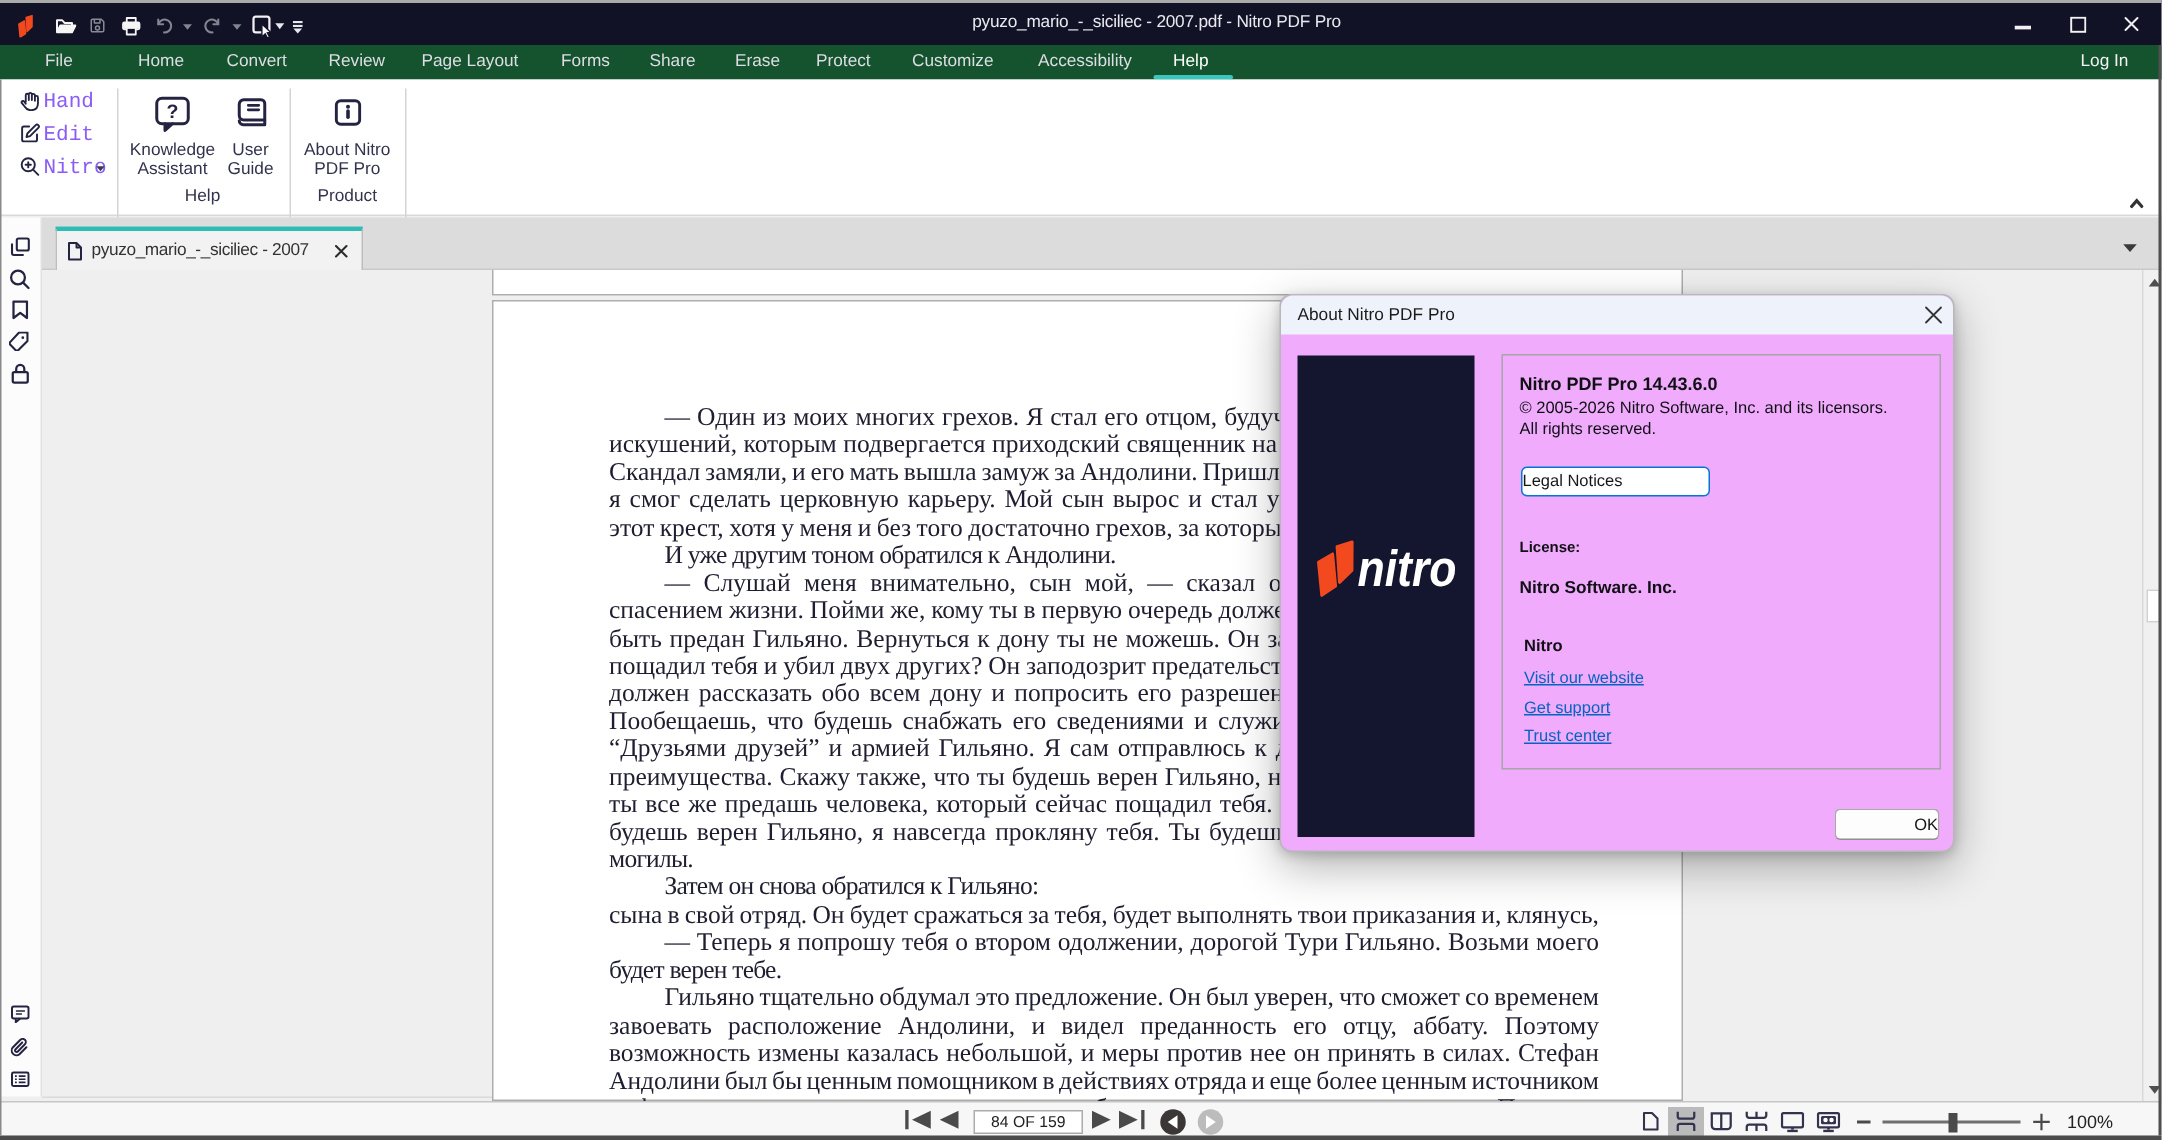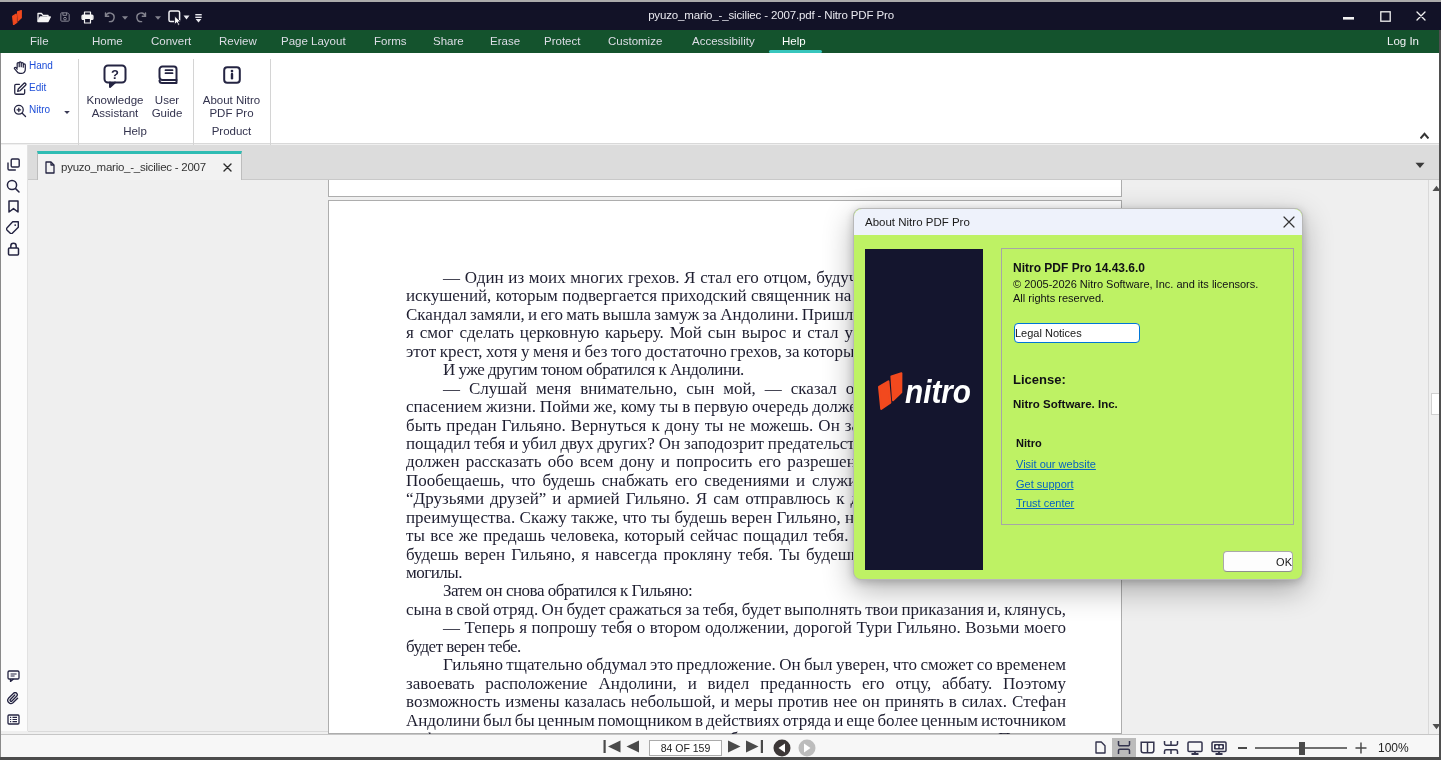--- a/index.html
+++ b/index.html
@@ -9,21 +9,21 @@
   
   #titlebar{left:0;top:0;width:1441px;height:30px;background:#121227;border-top:2px solid #ababab;box-sizing:border-box;}
   #title{left:551px;top:9px;width:440px;text-align:center;color:#e9e9ef;font-size:11.5px;letter-spacing:-0.15px;}
   
   #menubar{left:0;top:30px;width:1441px;height:23px;background:#14532d;}
   .menu{position:absolute;top:5px;color:#dddde6;font-size:11.5px;white-space:nowrap;}
   #helpul{left:769px;top:19.5px;width:53px;height:3.5px;background:#38c6bd;border-radius:2px;}
   
   #ribbon{left:0;top:53px;width:1441px;height:91px;background:#ffffff;border-bottom:1px solid #d9d9d9;box-sizing:border-box;}
   .rsep{position:absolute;width:1px;background:#d4d4d4;}
-  .rtxt{position:absolute;color:#1d4ed8;font-size:10px;white-space:nowrap;}
+  .rtxt{position:absolute;color:#8b5cf6;font-size:14px;white-space:nowrap;font-family:Liberation Mono, monospace;}
   .rlabel{position:absolute;color:#33334e;font-size:11.5px;line-height:13px;white-space:nowrap;text-align:center;}
   
   #tabbar{left:28px;top:145px;width:1413px;height:35px;background:#dcdcdc;border-bottom:1px solid #c9c9c9;box-sizing:border-box;}
   #tab{position:absolute;left:9px;top:6px;width:205px;height:29px;background:#f2f2f2;border-left:1px solid #bdbdbd;border-right:1px solid #bdbdbd;border-top:3px solid #2fbcb3;box-sizing:border-box;}
   #tabtext{position:absolute;left:23px;top:7px;font-size:11.5px;color:#333;letter-spacing:-0.25px;}
   
   #sidebar{left:0;top:145px;width:28px;height:586px;background:#fcfcfc;border-right:1px solid #e2e2e2;box-sizing:border-box;}
   
   #content{left:28px;top:180px;width:1400px;height:554px;background:#efefef;overflow:hidden;}
   #pagesliver{position:absolute;left:300px;top:-5px;width:794px;height:22px;background:#fff;border:1px solid #adadad;box-sizing:border-box;}
@@ -34,21 +34,21 @@
   .lt{text-align:left;text-align-last:left;word-spacing:normal;letter-spacing:-0.5px;}
   .ind{text-indent:37px;}
   
   #vscroll{left:1428px;top:180px;width:13px;height:555px;background:#f0f0f0;border-left:1px solid #d9d9d9;box-sizing:border-box;}
   #vthumb{position:absolute;left:2px;top:213px;width:9px;height:22px;background:#fff;border:1px solid #d0d0d0;box-sizing:border-box;}
   
   #statusbar{left:0;top:734px;width:1441px;height:23px;background:#f7f7f7;border-top:1px solid #c6c6c6;box-sizing:border-box;}
   #bottomstrip{left:0;top:757px;width:1441px;height:3px;background:#4c4c4c;}
   #pagenum{position:absolute;left:649px;top:5px;width:73px;height:16px;background:#fff;border:1px solid #ababab;box-sizing:border-box;font-size:10.5px;color:#222;text-align:center;line-height:15px;}
   
-  #dialog{left:853px;top:208px;width:450px;height:372px;background:#bef264;border-radius:8px;
+  #dialog{left:853px;top:196px;width:450px;height:372px;background:#f0abfc;border-radius:8px;
           box-shadow:0 10px 30px rgba(0,0,0,0.30), 0 2px 8px rgba(0,0,0,0.18);border:1px solid #b8b8b8;box-sizing:border-box;}
   #dlgtitle{position:absolute;left:0;top:0;width:100%;height:26px;background:#eef2fb;border-radius:8px 8px 0 0;}
   #dlgtitle span{position:absolute;left:11px;top:7px;font-size:11.5px;color:#1b1b1b;}
   #dpanel{position:absolute;left:11px;top:40px;width:118px;height:321px;background:#14152e;}
   #dbox{position:absolute;left:147px;top:39px;width:293px;height:277px;border:1px solid #a6a6a6;box-sizing:border-box;}
   .dt{position:absolute;color:#101015;font-size:11px;white-space:nowrap;}
   .db{font-weight:bold;}
   .dlink{color:#0563c1;text-decoration:underline;}
   #legalbtn{position:absolute;left:160px;top:114px;width:124px;height:18px;background:#fff;border:1px solid #0076d7;border-radius:4px;font-size:11px;color:#161616;text-align:left;line-height:19px;}
   #okbtn{position:absolute;left:369px;top:342px;width:68px;height:19px;background:#fdfdfd;border:1px solid #a9a9a9;border-bottom-color:#8f8f8f;border-radius:4px;font-size:11px;color:#161616;text-align:right;line-height:20px;}
@@ -349,20 +349,20 @@
         <path d="M16.4 5.4 L26.4 2.3 L26.3 21.2 L18 29.2 Z"></path>
       </g>
       <text x="30" y="31.5" font-family="Liberation Sans" font-weight="bold" font-style="italic" font-size="34" fill="#ffffff" textLength="66" lengthAdjust="spacingAndGlyphs">nitro</text>
     </svg>
   </div>
   <div id="dbox"></div>
   <span class="dt db" style="left:159px;top:52px;font-size:12px">Nitro PDF Pro 14.43.6.0</span>
   <span class="dt" style="left:159px;top:69px">© 2005-2026 Nitro Software, Inc. and its licensors.</span>
   <span class="dt" style="left:159px;top:83px">All rights reserved.</span>
   <div id="legalbtn">Legal Notices</div>
-  <span class="dt db" style="left:159px;top:163px;font-size:13px">License:</span>
+  <span class="dt db" style="left:159px;top:163px;font-size:10px">License:</span>
   <span class="dt db" style="left:159px;top:189px;font-size:11.5px">Nitro Software. Inc.</span>
   <span class="dt db" style="left:162px;top:228px;font-size:11px">Nitro</span>
   <span class="dt dlink" style="left:162px;top:249px">Visit our website</span>
   <span class="dt dlink" style="left:162px;top:269px">Get support</span>
   <span class="dt dlink" style="left:162px;top:288px">Trust center</span>
   <div id="okbtn">OK</div>
 </div>
 
 </body></html>

